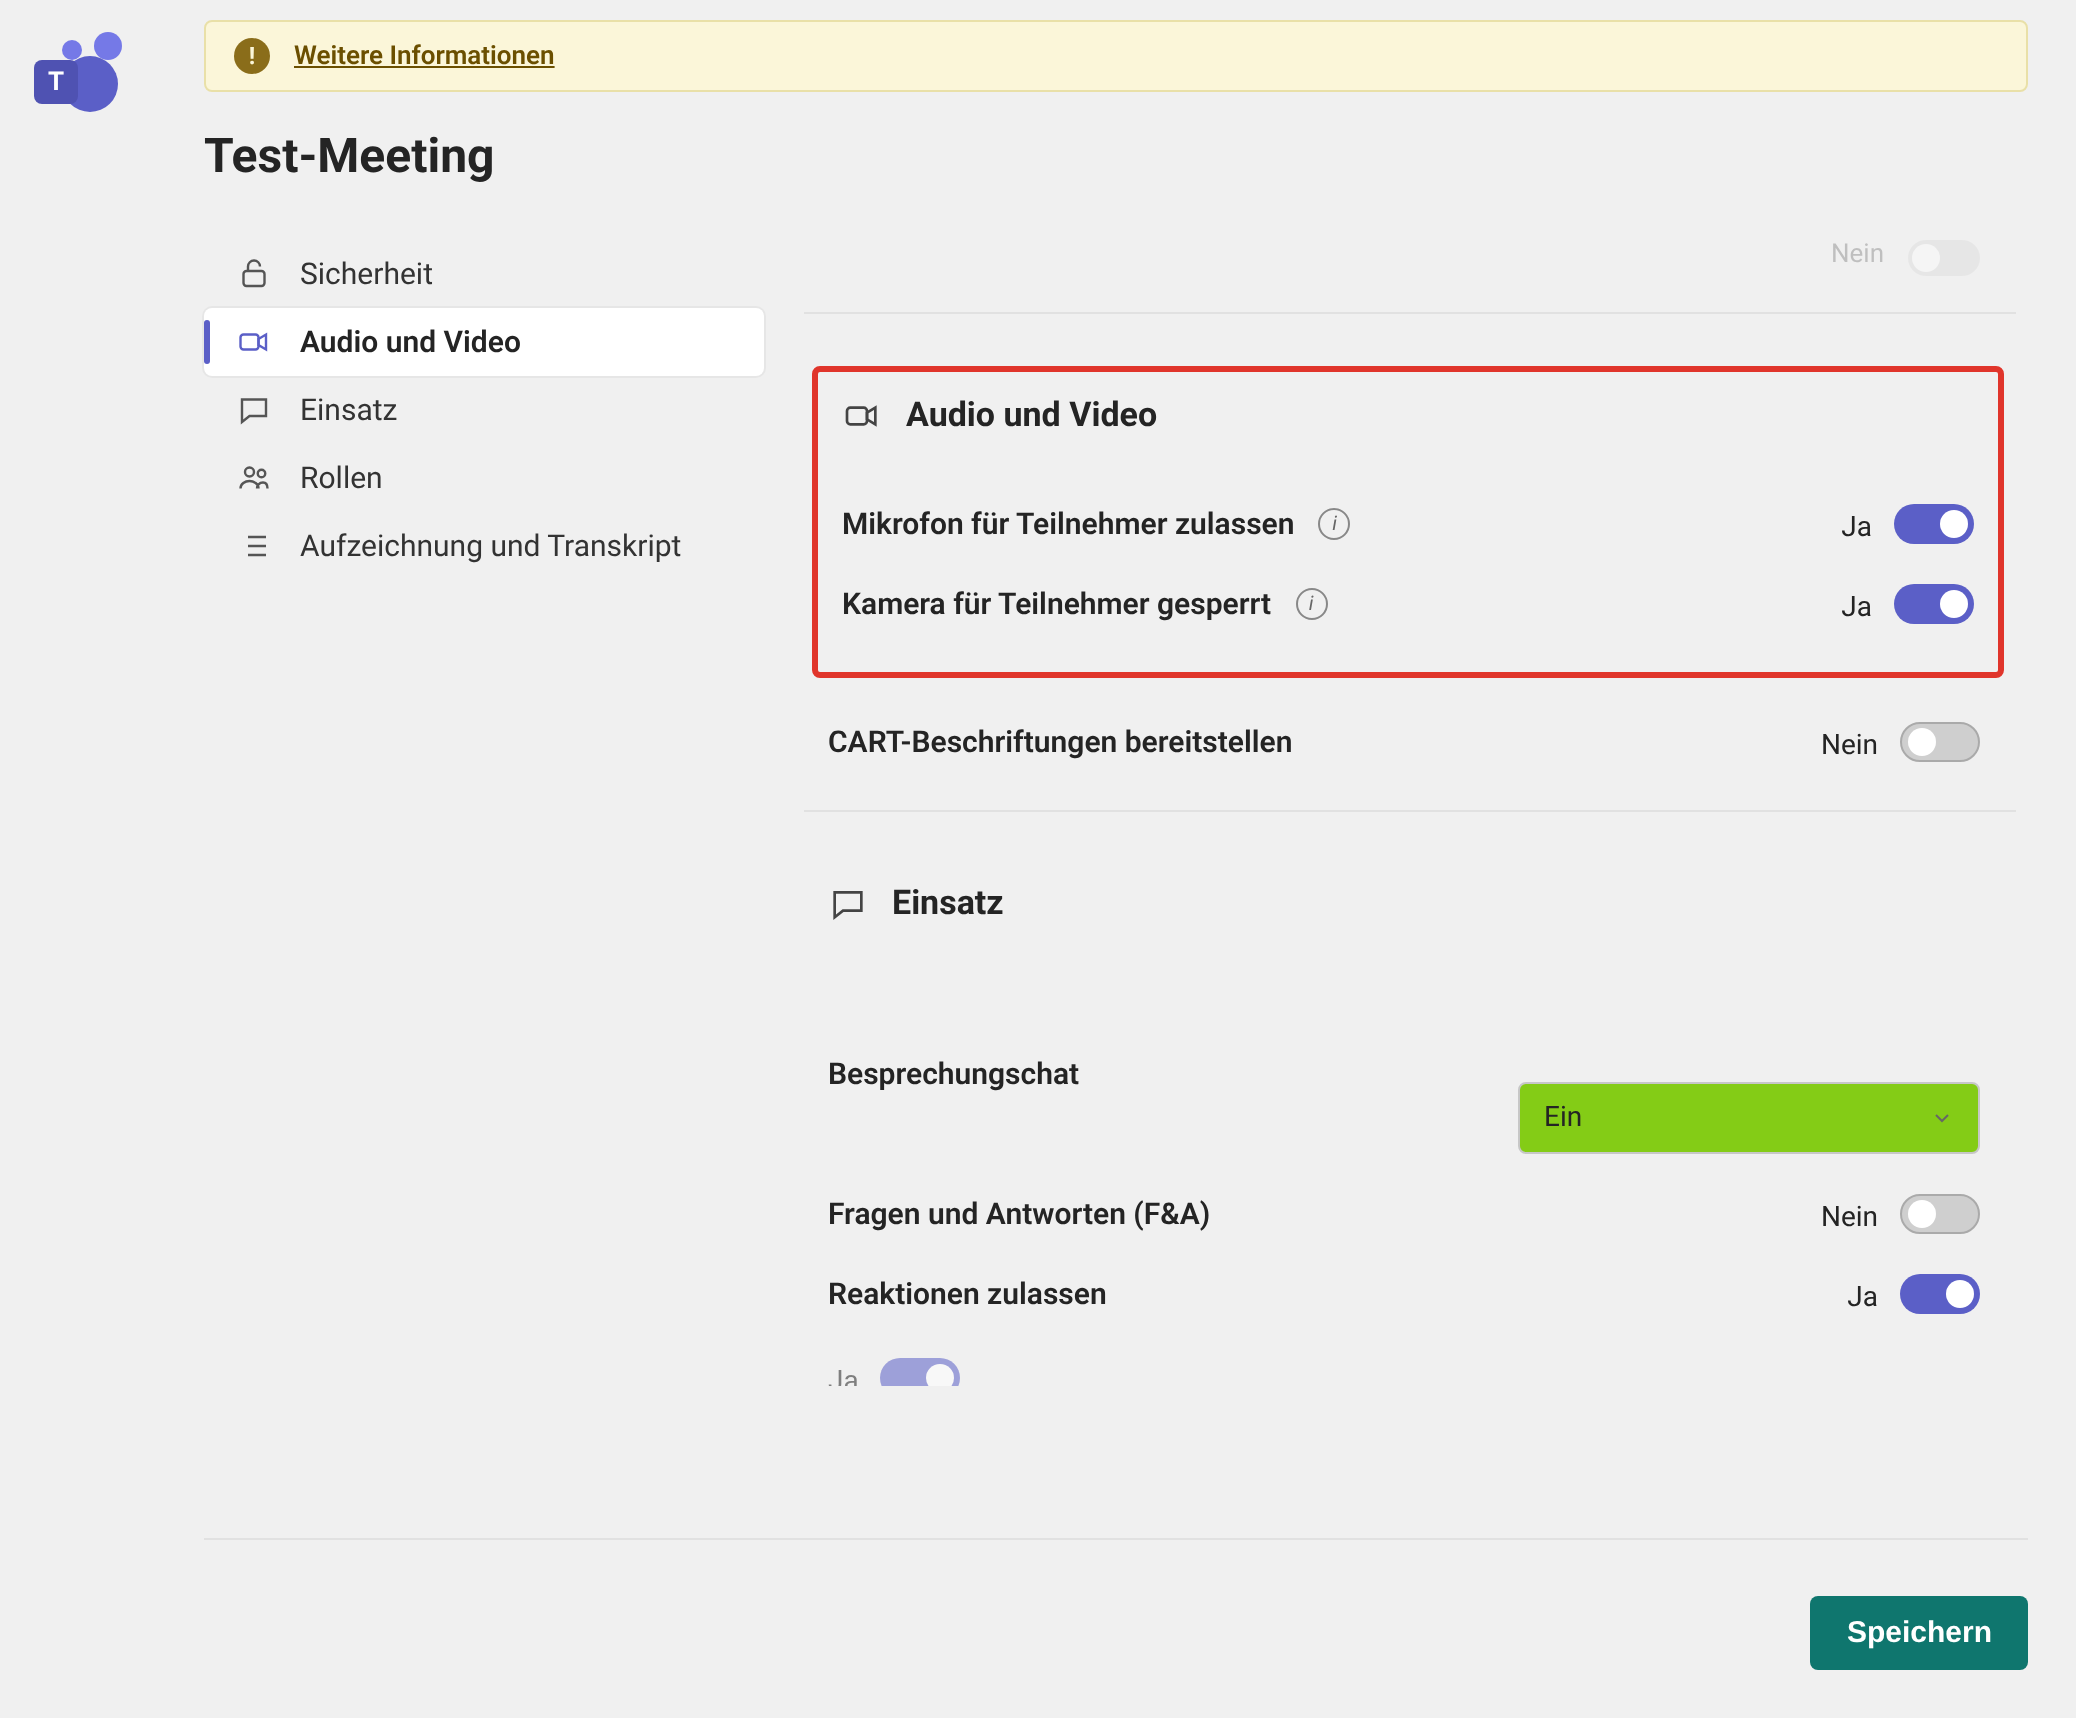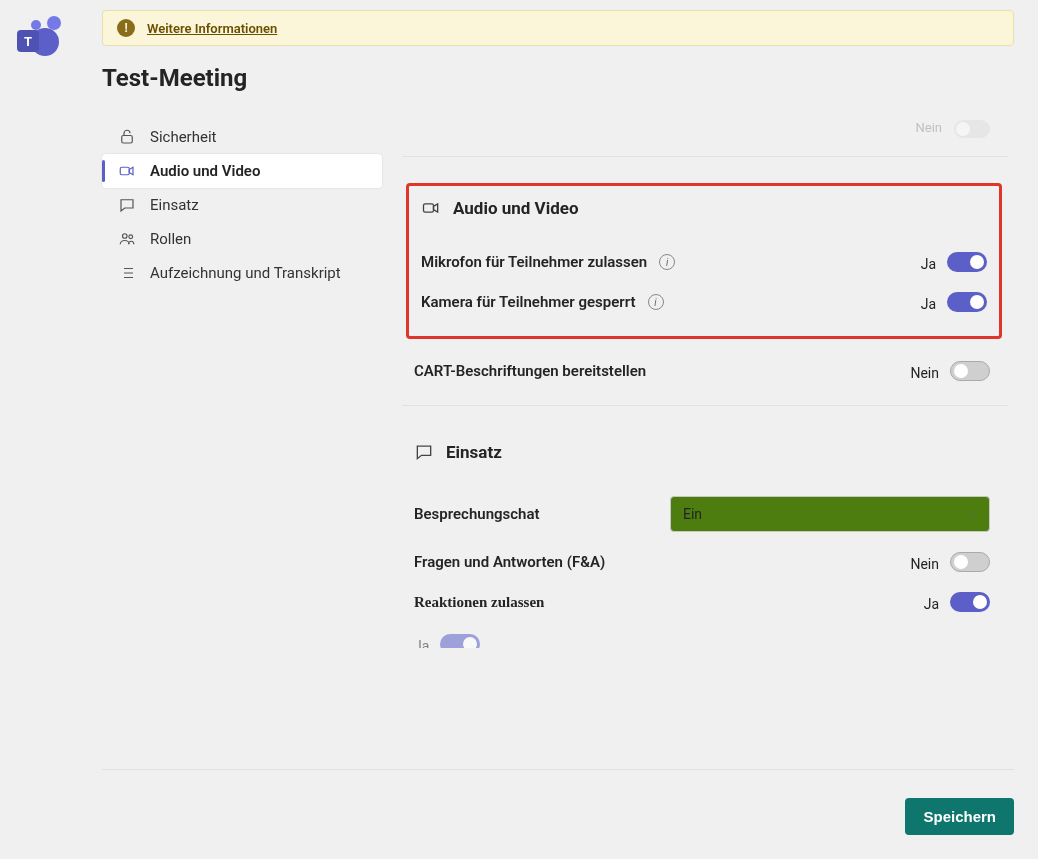--- a/index.html
+++ b/index.html
@@ -56,21 +56,21 @@
 
   .toggle { width:40px; height:20px; border-radius:20px; position:relative; cursor:pointer; transition:background .15s; }
   .toggle.on { background:#5b5fc7; }
   .toggle.off { background:#cfcfcf; border:1px solid #aaa; }
   .toggle .knob { width:14px; height:14px; border-radius:50%; background:#fff; position:absolute; top:3px; }
   .toggle.on .knob { right:3px; }
   .toggle.off .knob { left:3px; top:2px; }
 
   .section-gap { height:36px; }
 
-  .select { width:320px; height:36px; border:1px solid #c7c7c7; border-radius:4px; background:#4d7c0f; display:flex; align-items:center; justify-content:space-between; padding:0 12px; font-size:14px; cursor:pointer; }
+  .select { width:231px; height:36px; border:1px solid #c7c7c7; border-radius:4px; background:#84cc16; display:flex; align-items:center; justify-content:space-between; padding:0 12px; font-size:14px; cursor:pointer;margin-top:45px; }
   .select .chev { width:12px; height:12px; }
   .select .chev svg { width:12px; height:12px; stroke:#666; fill:none; stroke-width:2; }
 
   .fade-bottom { margin-top:12px; opacity:0.55; }
   .cutoff { height:14px; overflow:hidden; }
   .cutoff .row { padding-top:0; }
 
   .mask-bottom { position:absolute; left:0; right:0; bottom:0; height:16px; background:linear-gradient(to bottom, rgba(240,240,240,0), #f0f0f0 70%); pointer-events:none; }
 
   .footer { margin-top:auto; padding-top:28px; border-top:1px solid #e1e1e1; display:flex; justify-content:flex-end; }
@@ -236,21 +236,21 @@
               </div>
               <div class="ctrl">
                 <span class="state-txt">Nein</span>
                 <div class="toggle off">
                     <div class="knob"></div>
                   </div>
               </div>
             </div>
 
             <div class="row">
-              <div class="lbl" style="font-weight:600;font-family:Liberation Serif, serif;">
+              <div class="lbl" style="font-weight:600;">
                 <span>Reaktionen zulassen</span>
               </div>
               <div class="ctrl">
                 <span class="state-txt">Ja</span>
                 <div class="toggle on">
                     <div class="knob"></div>
                   </div>
               </div>
             </div>
 

